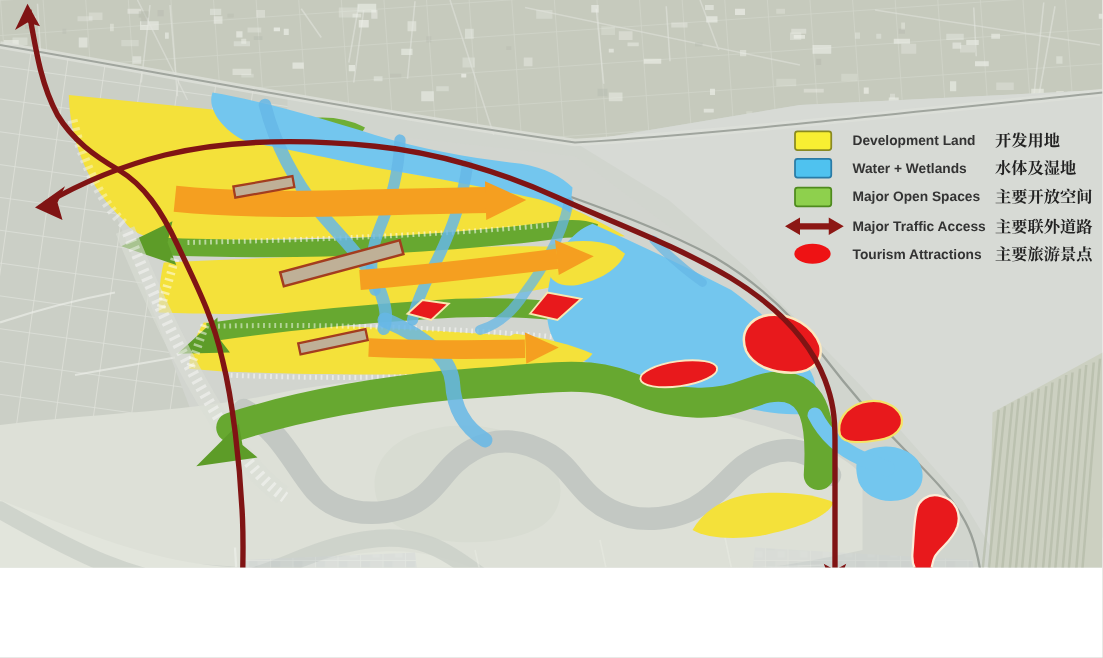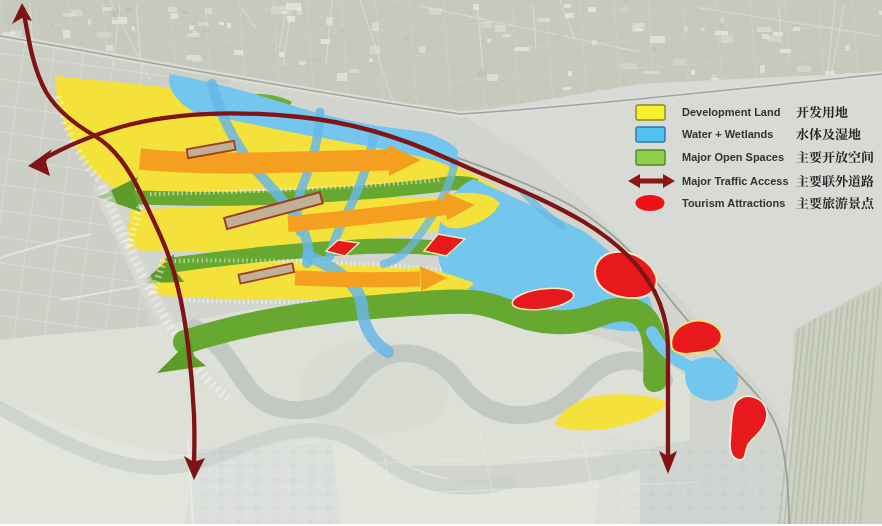--- a/index.html
+++ b/index.html
@@ -1,14 +1,14 @@
 <!DOCTYPE html>
 <html><head><meta charset="utf-8"><style>
 html,body{margin:0;padding:0;background:#fff;font-family:"Liberation Sans",sans-serif;}
-#wrap{width:882px;height:524px;position:relative;overflow:hidden;}
+#wrap{width:882px;height:454px;position:relative;overflow:hidden;}
 </style></head><body>
 <div id="wrap">
 <svg width="882" height="526" viewBox="0 0 882 526">
 <defs>
 <pattern id="grid" width="30" height="26" patternUnits="userSpaceOnUse" patternTransform="rotate(8)">
 <rect width="30" height="26" fill="none"></rect>
 <path d="M0 0H30M0 0V26" stroke="#eef0ea" stroke-width="1.3" opacity="0.55"></path>
 </pattern>
 <pattern id="grid2" width="34" height="28" patternUnits="userSpaceOnUse" patternTransform="rotate(-4)">
 <path d="M0 0H34M0 0V28" stroke="#e8eae4" stroke-width="1.2" opacity="0.6"></path>

